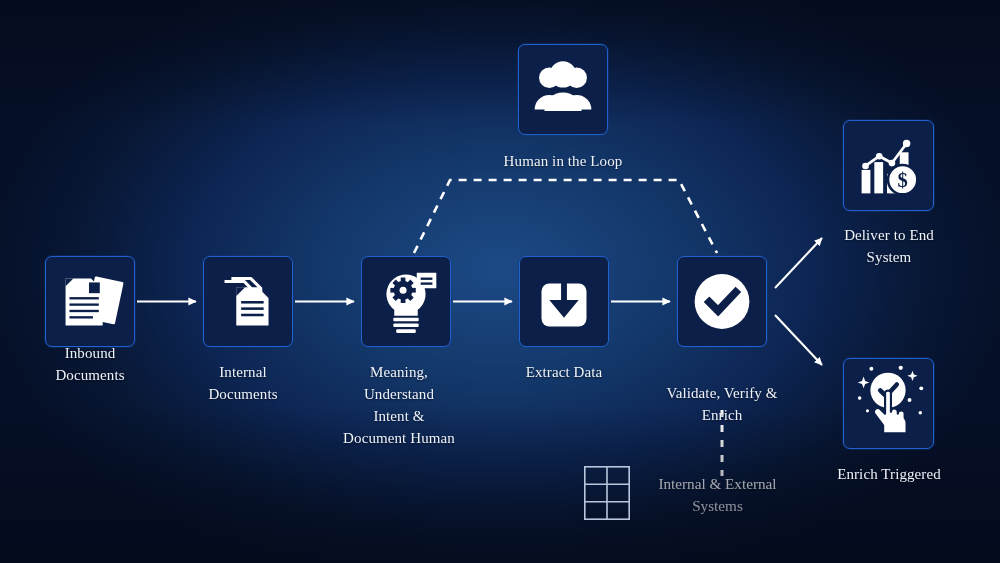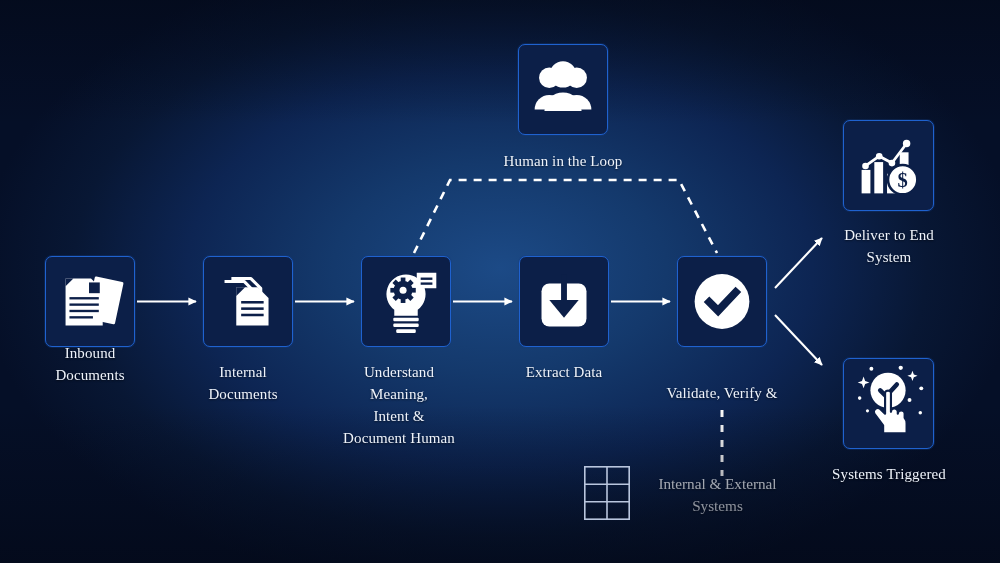--- a/index.html
+++ b/index.html
@@ -174,22 +174,22 @@
         <circle cx="42" cy="34" r="3.6" fill="#fff"></circle>
 
         <path d="M56 16 h20 v16 h-12 l-6 6 v-6 h-2 Z" fill="#fff"></path>
         <g fill="#0c1f48">
           <rect x="60" y="21" width="12" height="2.4"></rect>
           <rect x="60" y="26" width="12" height="2.4"></rect>
         </g>
       </svg>
     </div>
     <div class="nlabel" style="left:329px;top:361px;width:140px;">
+      <div>Meaning,</div>
       <div>Understand</div>
-      <div>Meaning,</div>
       <div>Intent &amp;</div>
       <div>Document Human</div>
     </div>
   </div>
 
   <div class="node">
     <div class="nbox" style="left:519px;top:256px;width:90px;height:91px;">
       <svg viewBox="0 0 90 91">
         <rect x="22" y="27" width="46" height="44" rx="8" fill="#fff"></rect>
         <g fill="#0c1f48">
@@ -205,20 +205,21 @@
 
   <div class="node">
     <div class="nbox" style="left:677px;top:256px;width:90px;height:91px;">
       <svg viewBox="0 0 90 91">
         <circle cx="45" cy="45.5" r="28" fill="#fff"></circle>
         <path d="M32 46 L41 55 L59 36" fill="none" stroke="#0c1f48" stroke-width="8" stroke-linecap="square" stroke-linejoin="miter"></path>
       </svg>
     </div>
     <div class="nlabel" style="left:647px;top:382px;width:150px;">
       <div>Validate, Verify &amp;</div>
+      <div>Enrich</div>
     </div>
   </div>
 
   <div class="node">
     <div class="nbox" style="left:843px;top:120px;width:91px;height:91px;">
       <svg viewBox="0 0 91 91">
         <g fill="#fff">
           <rect x="18" y="50" width="9" height="24"></rect>
           <rect x="31" y="42" width="9" height="32"></rect>
           <rect x="44" y="54" width="9" height="20"></rect>
@@ -256,21 +257,21 @@
           <circle cx="58" cy="9" r="2.2"></circle>
           <circle cx="79" cy="30" r="2"></circle>
           <circle cx="67" cy="42" r="2"></circle>
           <circle cx="16" cy="40" r="1.8"></circle>
           <circle cx="24" cy="53" r="1.6"></circle>
           <circle cx="78" cy="55" r="1.8"></circle>
         </g>
       </svg>
     </div>
     <div class="nlabel" style="left:808px;top:463px;width:162px;">
-      <div>Systems Triggered</div>
+      <div>Enrich Triggered</div>
     </div>
   </div>
 
   <div class="gridicon" style="left:584px;top:466px;width:46px;height:54px;">
     <svg viewBox="0 0 46 54" style="display:block;width:46px;height:54px;">
       <g fill="none" stroke="#b9c6de" stroke-width="1.6">
         <rect x="0.8" y="0.8" width="44.4" height="52.4"></rect>
         <line x1="23" y1="0.8" x2="23" y2="53.2"></line>
         <line x1="0.8" y1="18.3" x2="45.2" y2="18.3"></line>
         <line x1="0.8" y1="35.8" x2="45.2" y2="35.8"></line>

